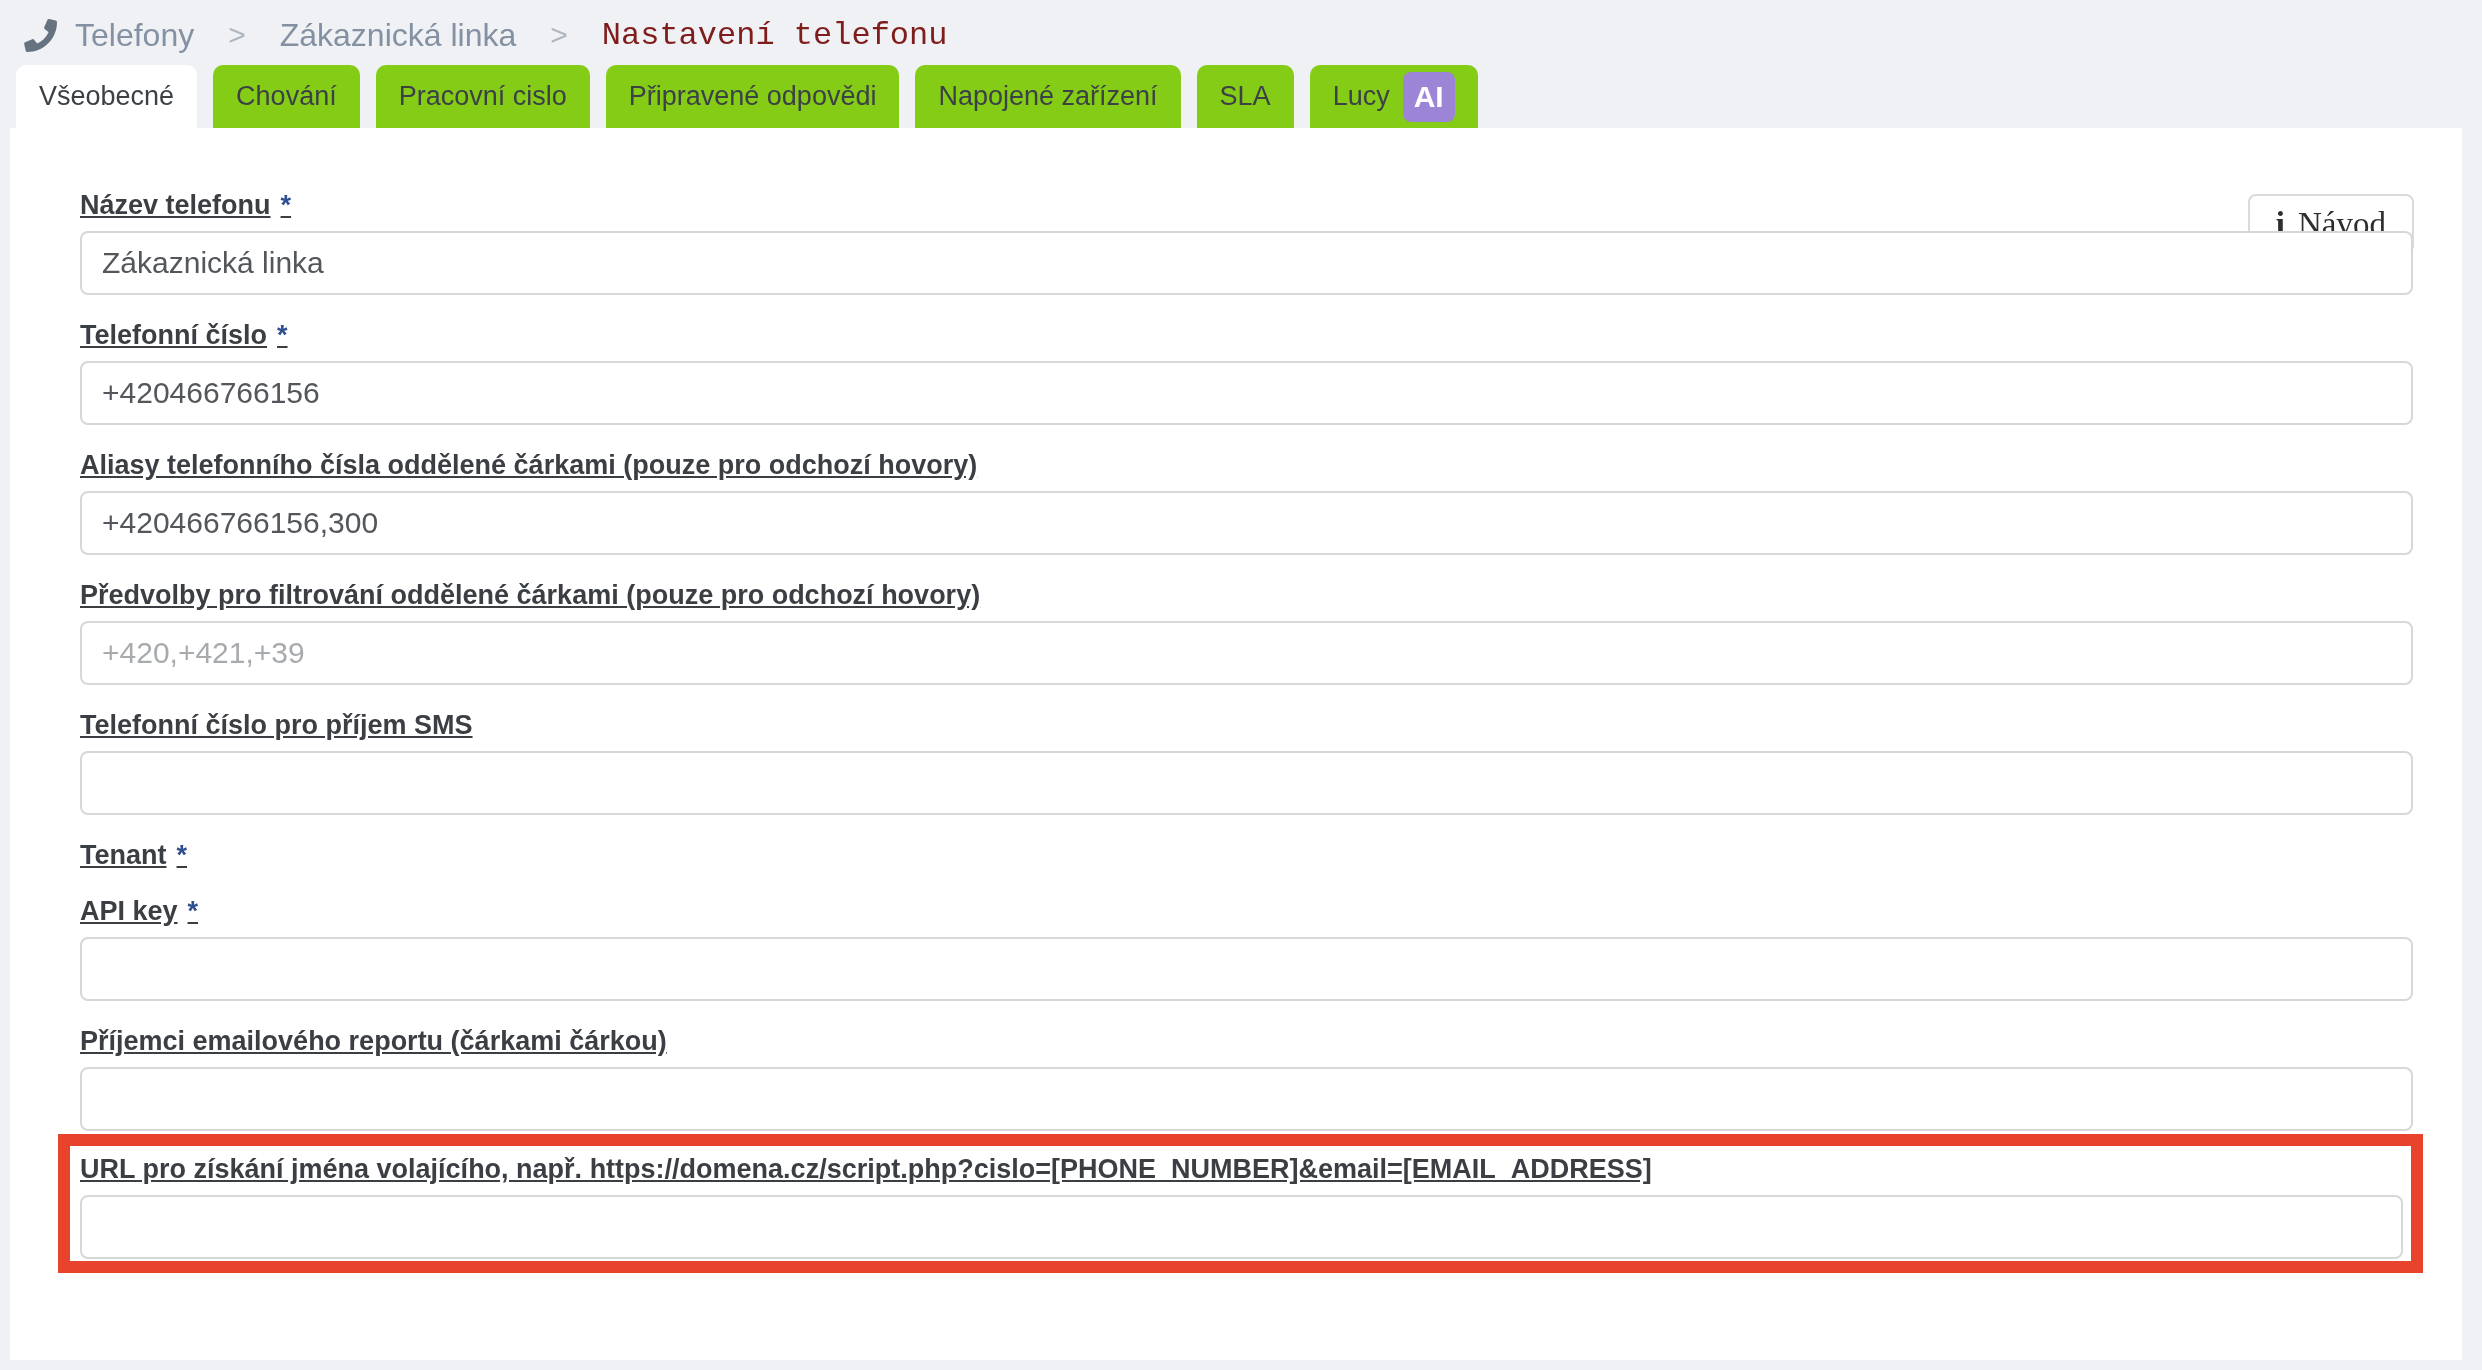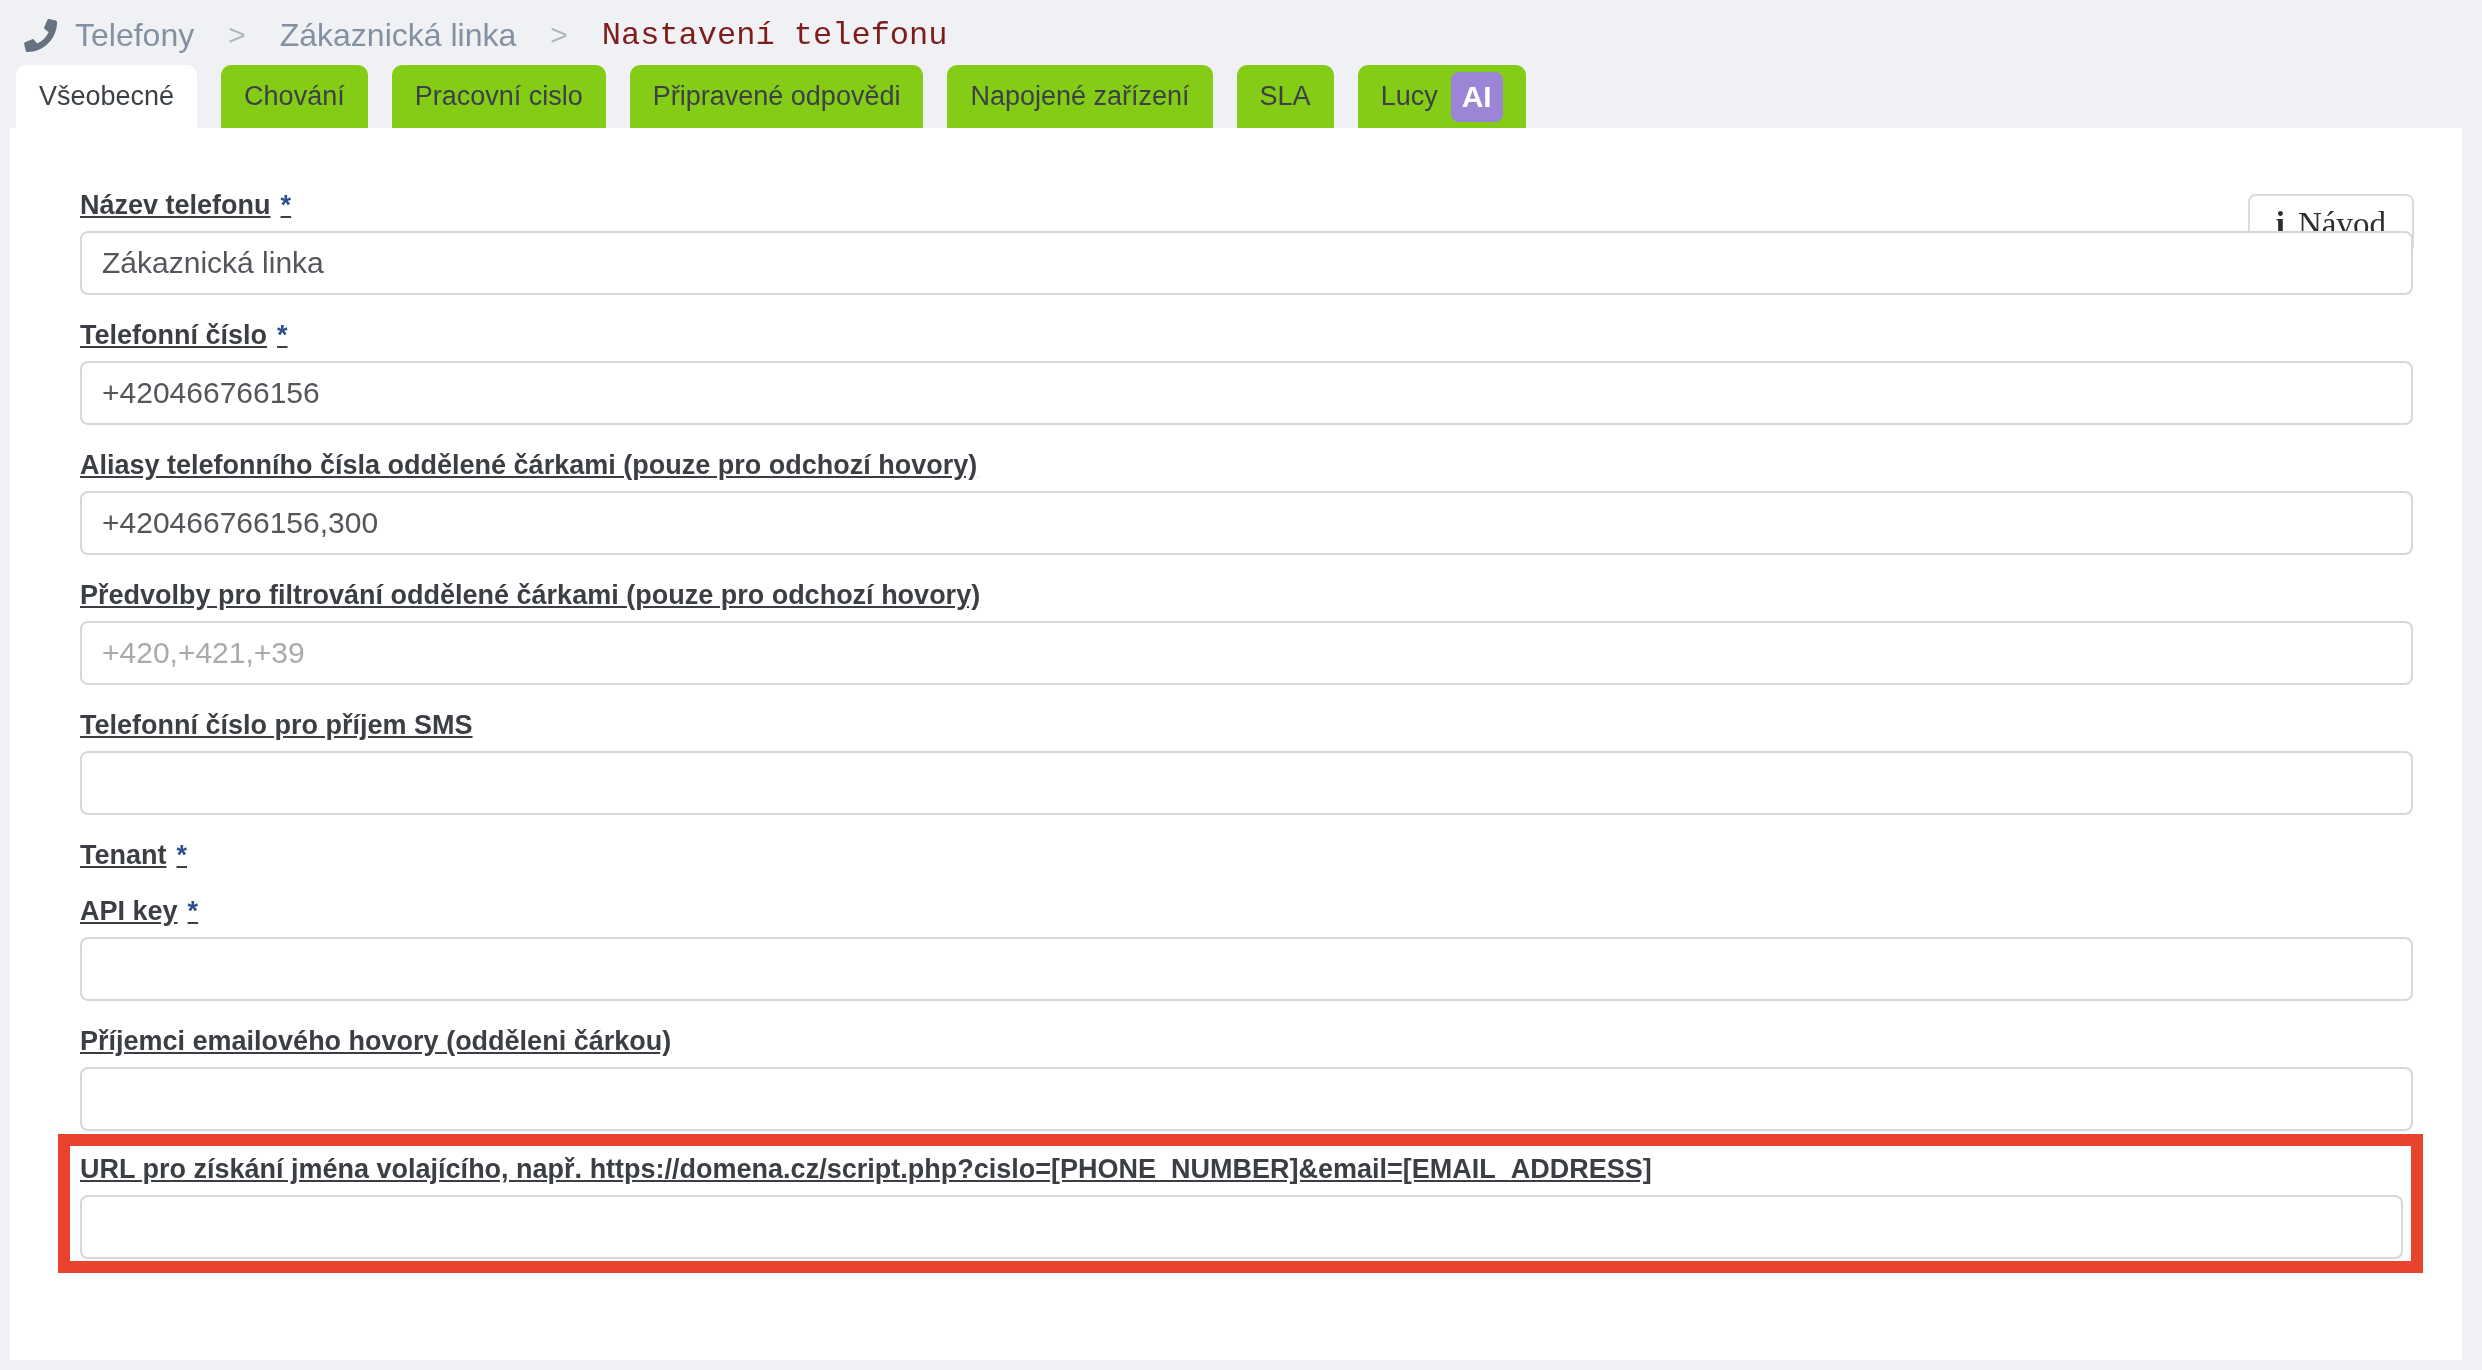--- a/index.html
+++ b/index.html
@@ -13,21 +13,21 @@
     position:absolute;left:24px;top:12px;height:46px;
     display:flex;align-items:center;gap:18px;font-size:32px;color:#8391a2;
   }
   .crumb-icon{display:flex;align-items:center;}
   .crumb-icon svg{width:33px;height:33px;fill:#66727f;display:block;}
   #breadcrumb-items{display:flex;align-items:center;gap:34px;}
   .crumb{color:#8391a2;cursor:pointer;}
   .crumb.current{color:#7f1d1d;cursor:default;font-family:Liberation Mono, monospace;}
   .crumb-sep{color:#aeb7c1;font-size:30px;}
   
-  .tabs{position:absolute;left:16px;top:65px;height:63px;display:flex;gap:24px;}
+  .tabs{position:absolute;left:16px;top:65px;height:63px;display:flex;gap:16px;}
   .tab{
     background:#84cc16;border-radius:10px 10px 0 0;padding:0 23px;
     display:flex;align-items:center;gap:13px;font-size:27px;color:#3c4146;
     cursor:pointer;white-space:nowrap;
   }
   .tab.active{background:#ffffff;}
   .ai-badge{
     color:#fff;font-size:30px;font-weight:bold;line-height:1;
     padding:10px 11px;border-radius:8px;
   }
@@ -133,21 +133,21 @@
         <input type="text" class="f-input" value="" placeholder="" style="">
       </div>
       <div class="field">
         <label class="f-label"><span>Tenant</span><span class="req" style="color: rgb(46, 79, 143);">*</span></label>
       </div>
       <div class="field">
         <label class="f-label"><span>API key</span><span class="req" style="color: rgb(46, 79, 143);">*</span></label>
         <input type="text" class="f-input" value="" placeholder="" style="">
       </div>
       <div class="field">
-        <label class="f-label"><span>Příjemci emailového hovory (odděleni čárkou)</span></label>
+        <label class="f-label"><span>Příjemci emailového reportu (čárkami čárkou)</span></label>
         <input type="text" class="f-input" value="" placeholder="" style="">
       </div>
       <div class="highlight-box" style="border-color: rgb(232, 67, 45);">
         <div class="field">
           <label class="f-label"><span>URL pro získání jména volajícího, např. https://domena.cz/script.php?cislo=[PHONE_NUMBER]&amp;email=[EMAIL_ADDRESS]</span></label>
           <input type="text" class="f-input" value="" placeholder="" style="">
         </div>
       </div>
     </div>
 </div>

